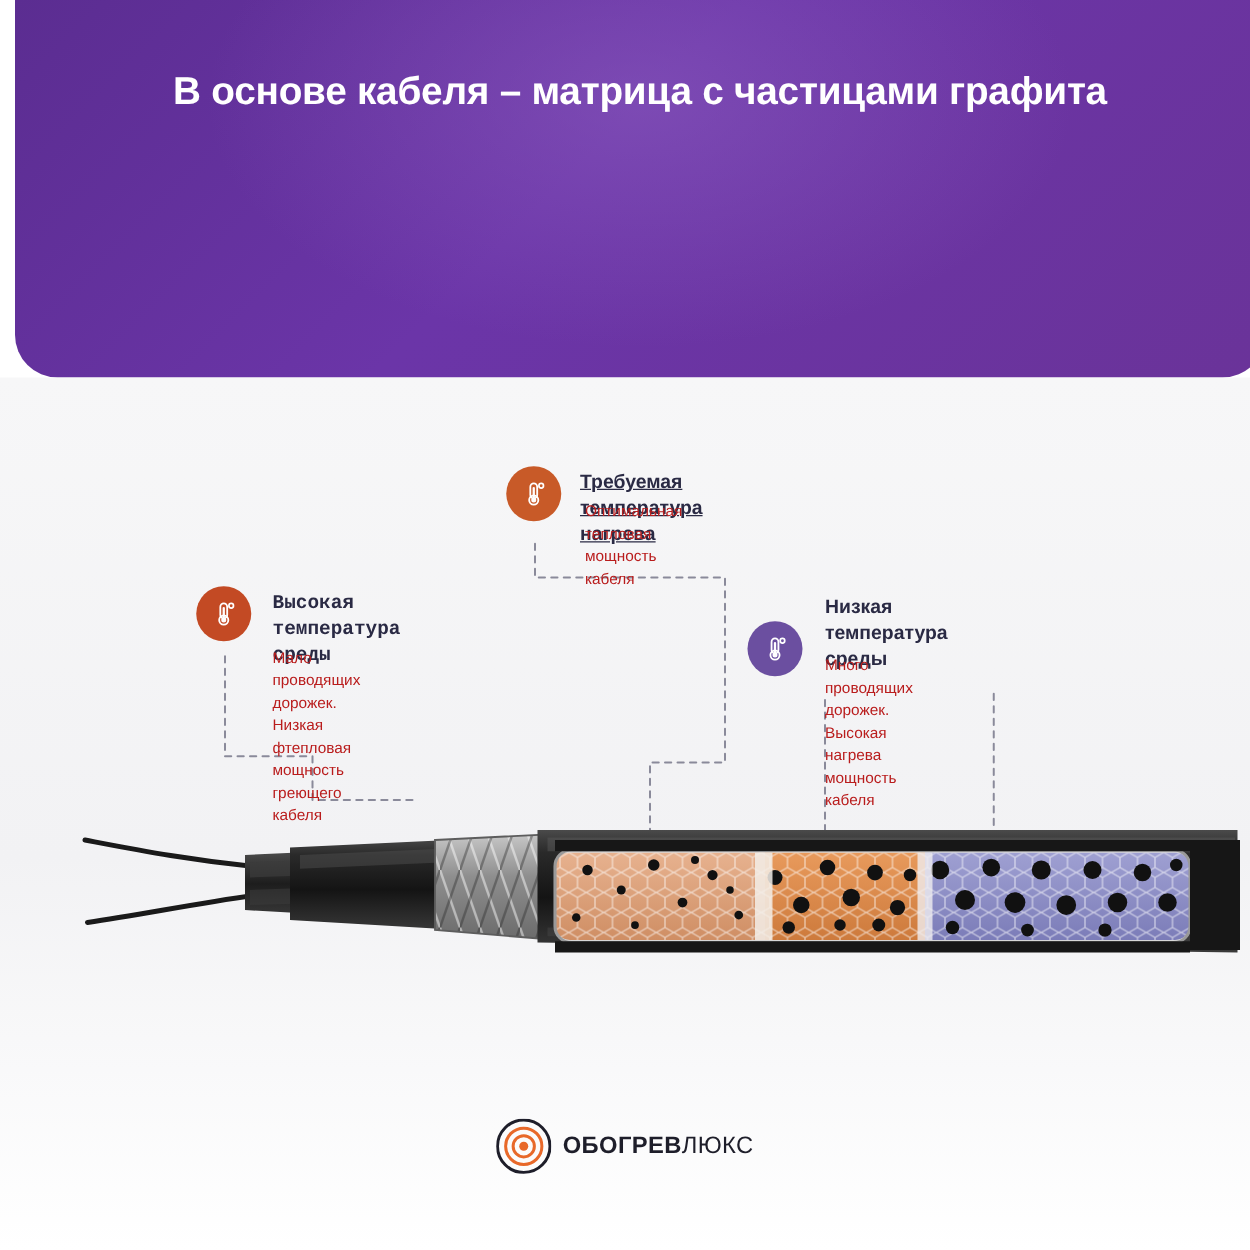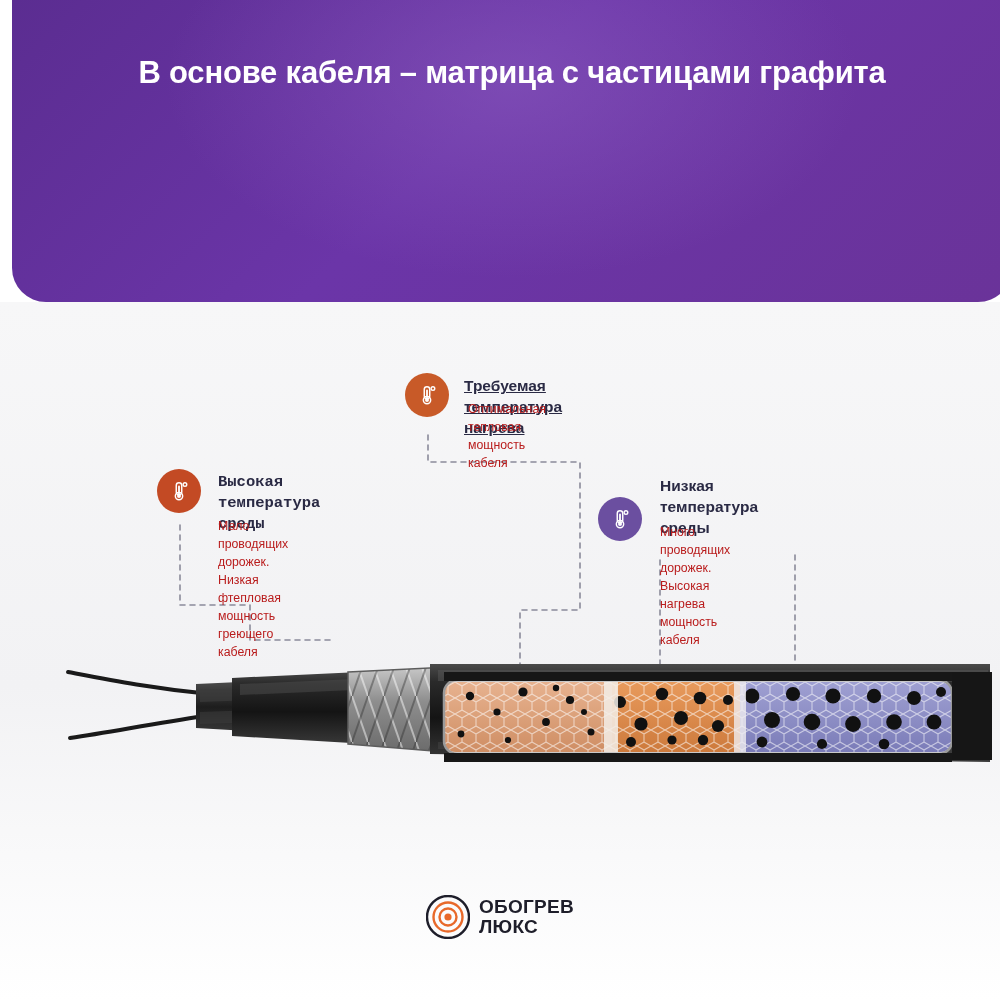--- a/index.html
+++ b/index.html
@@ -132,32 +132,32 @@
     justify-content: center;
     gap: 9px;
   }
   .logo-mark {
     width: 44px;
     height: 44px;
     flex: 0 0 auto;
   }
   .logo-text {
     display: flex;
-    flex-direction: column;
+    flex-direction: row;
     line-height: 1.04;
   }
   .logo-line1 {
     font-size: 19px;
     font-weight: bold;
     color: #1e1e2a;
     letter-spacing: 0.3px;
   }
   .logo-line2 {
     font-size: 19px;
-    font-weight: bold;
+    font-weight: normal;
     color: #1e1e2a;
     letter-spacing: 0.3px;
   }
 </style>
 </head>
 <body>
 
 <div class="header">
   <div class="header-glow"></div>
   <div class="header-title">В основе кабеля – матрица с частицами графита</div>

